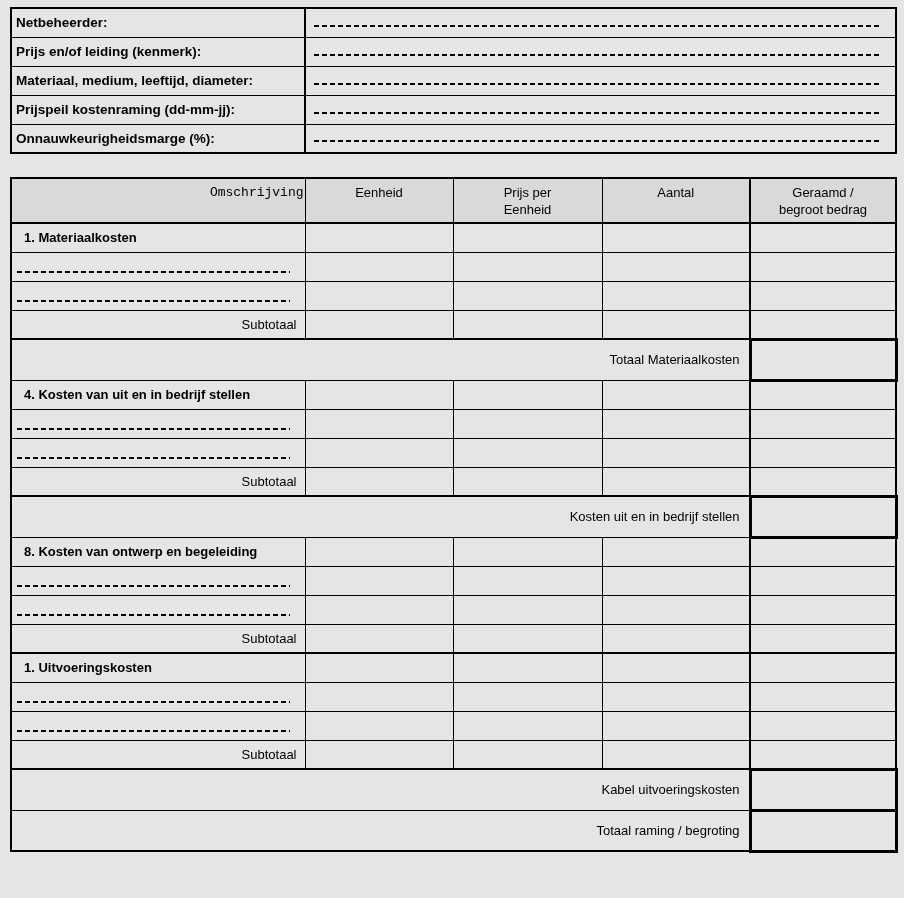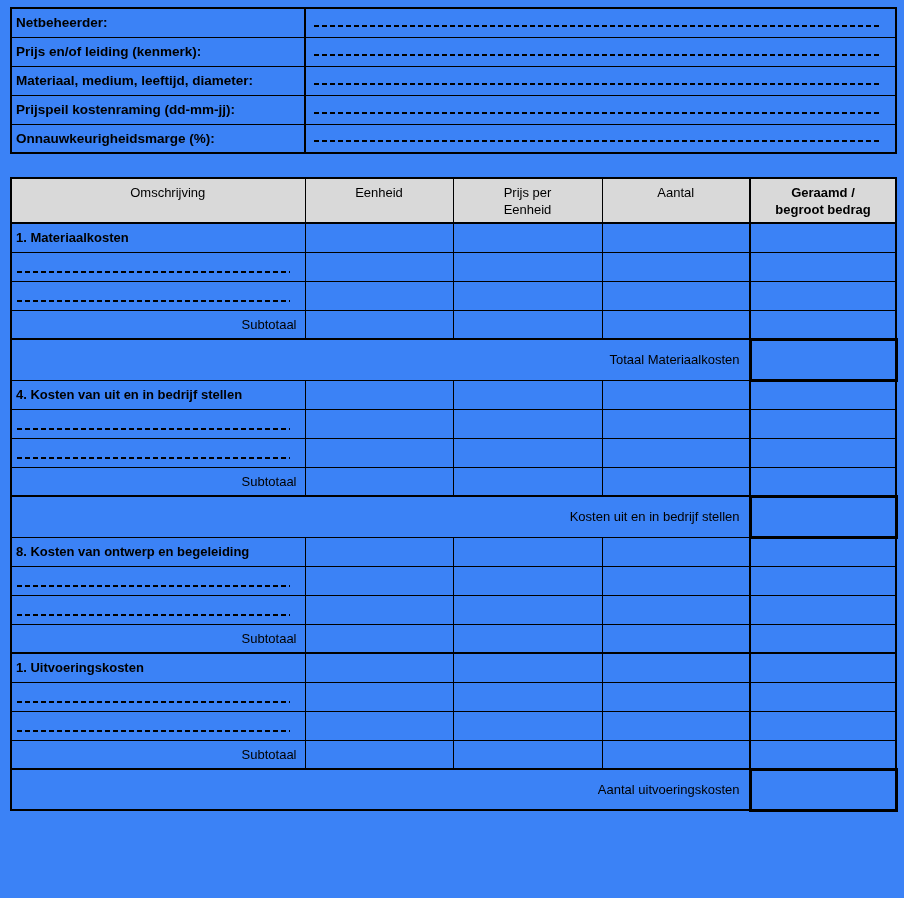--- a/index.html
+++ b/index.html
@@ -7,21 +7,21 @@
     padding: 0;
     background: #ffffff;
     font-family: "Liberation Sans", sans-serif;
     color: #000000;
   }
   .page {
     width: 904px;
     height: 898px;
     box-sizing: border-box;
     padding: 7px 9px 0 10px;
-    background: #3b82f6;
+    background: #e5e5e5;
     overflow: hidden;
   }
   table {
     border-collapse: collapse;
     table-layout: fixed;
     width: 885px;
   }
   td, th {
     box-sizing: border-box;
     font-size: 13px;
@@ -66,36 +66,36 @@
     border-bottom: 2px solid #000;
     font-weight: normal;
     vertical-align: top;
     text-align: center;
     padding-top: 5px;
     white-space: pre-line;
     height: 45px;
     line-height: 17px;
   }
   .cost-table th.h-left {
-    text-align: center;
+    text-align: right;
     padding-left: 20px;
+    font-family: Liberation Mono, monospace;
   }
   .cost-table td {
     border: 1px solid #000;
   }
   .cost-table .col5 {
     border-left: 2px solid #000;
-    font-weight: bold;
   }
   .cost-table tr.row {
     height: 29px;
   }
   .cost-table td.title {
     font-weight: bold;
-    padding-left: 4px;
+    padding-left: 12px;
   }
   .cost-table td.dashcell {
     vertical-align: bottom;
   }
   .cost-table td.dashcell .dash {
     margin: 0 14px 7px 4px;
   }
   .cost-table td.sublabel {
     text-align: right;
     padding-right: 8px;
@@ -314,21 +314,25 @@
         <td class="col5"></td>
       </tr>
       <tr class="row subrow">
         <td class="sublabel">Subtotaal</td>
         <td></td>
         <td></td>
         <td></td>
         <td class="col5"></td>
       </tr>
       <tr class="totalrow">
-        <td class="total-label" colspan="4">Aantal uitvoeringskosten</td>
+        <td class="total-label" colspan="4">Kabel uitvoeringskosten</td>
         <td class="amount col5"></td>
       </tr>
 
+      <tr class="totalrow">
+        <td class="total-label" colspan="4">Totaal raming / begroting</td>
+        <td class="amount col5"></td>
+      </tr>
 
     </tbody>
   </table>
 
 </div>
 
 </body></html>

